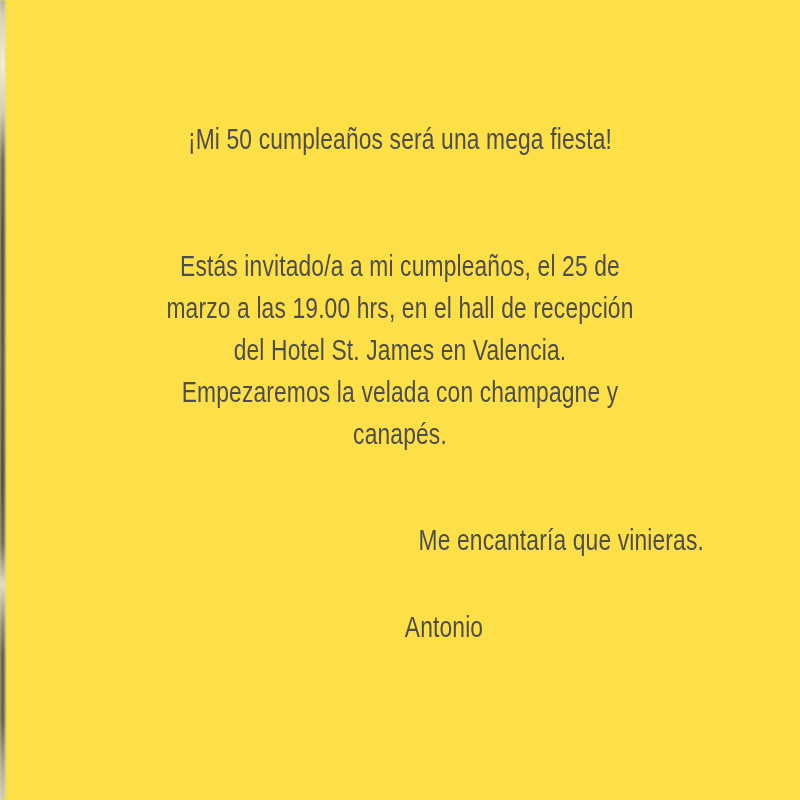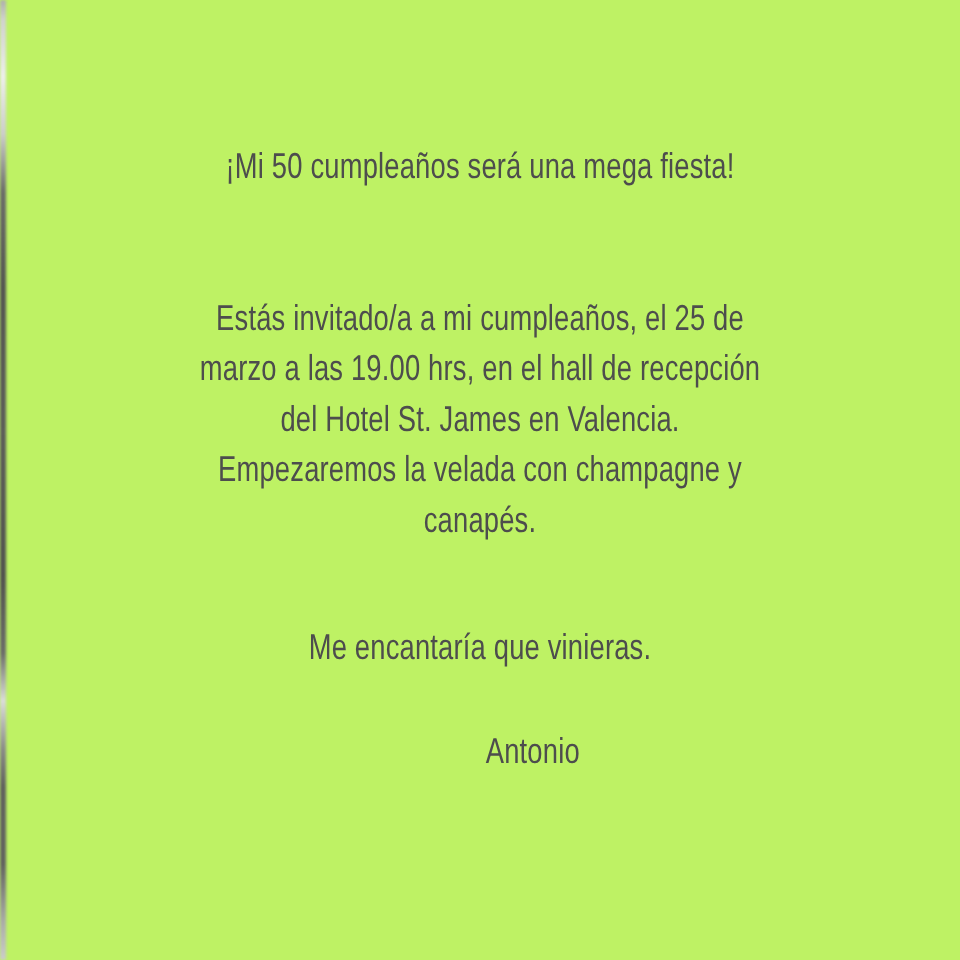--- a/index.html
+++ b/index.html
@@ -4,21 +4,21 @@
 <style>
   html, body {
     margin: 0;
     padding: 0;
     background: #ffffff;
   }
   .stage {
     position: relative;
     width: 800px;
     height: 800px;
-    background: #bef264;
+    background: #fde047;
     overflow: hidden;
     font-family: "Liberation Sans", sans-serif;
     color: #4d4d4d;
   }
   
   .edge-shadow {
     position: absolute;
     left: 0;
     top: 0;
     width: 5px;
@@ -53,21 +53,21 @@
     font-size: 30px;
     line-height: 42px;
     font-weight: 400;
     letter-spacing: 0.2px;
     transform: scaleX(0.76);
     transform-origin: 50% 50%;
     white-space: nowrap;
   }
   .title-block   { top: 118px; }
   .body-block    { top: 245px; text-align: center; }
-  .closing-block { top: 519px; }
+  .closing-block { top: 519px; text-align: right; }
   .sig-block     { top: 606px; margin-left: 44px; }
 </style>
 </head>
 <body>
 
 <div class="stage">
 
   <div class="edge-shadow"></div>
 
   <div class="textblock title-block">

